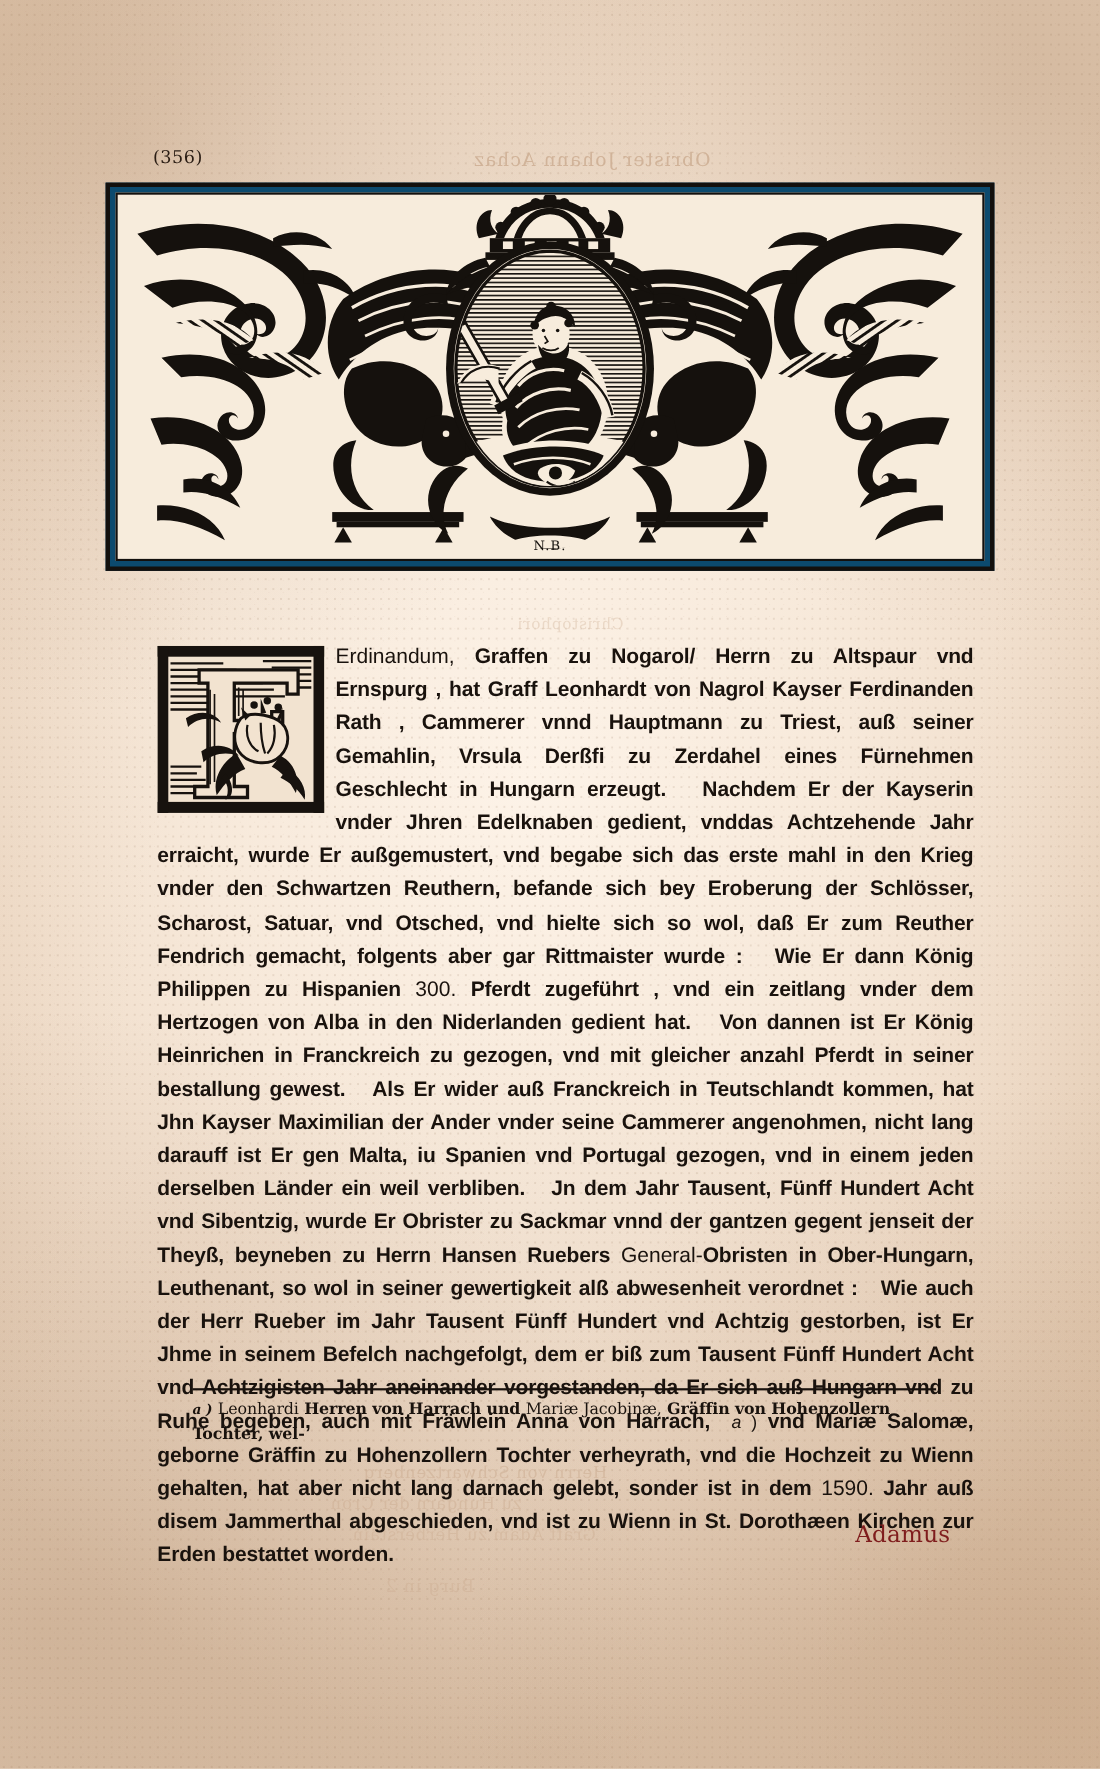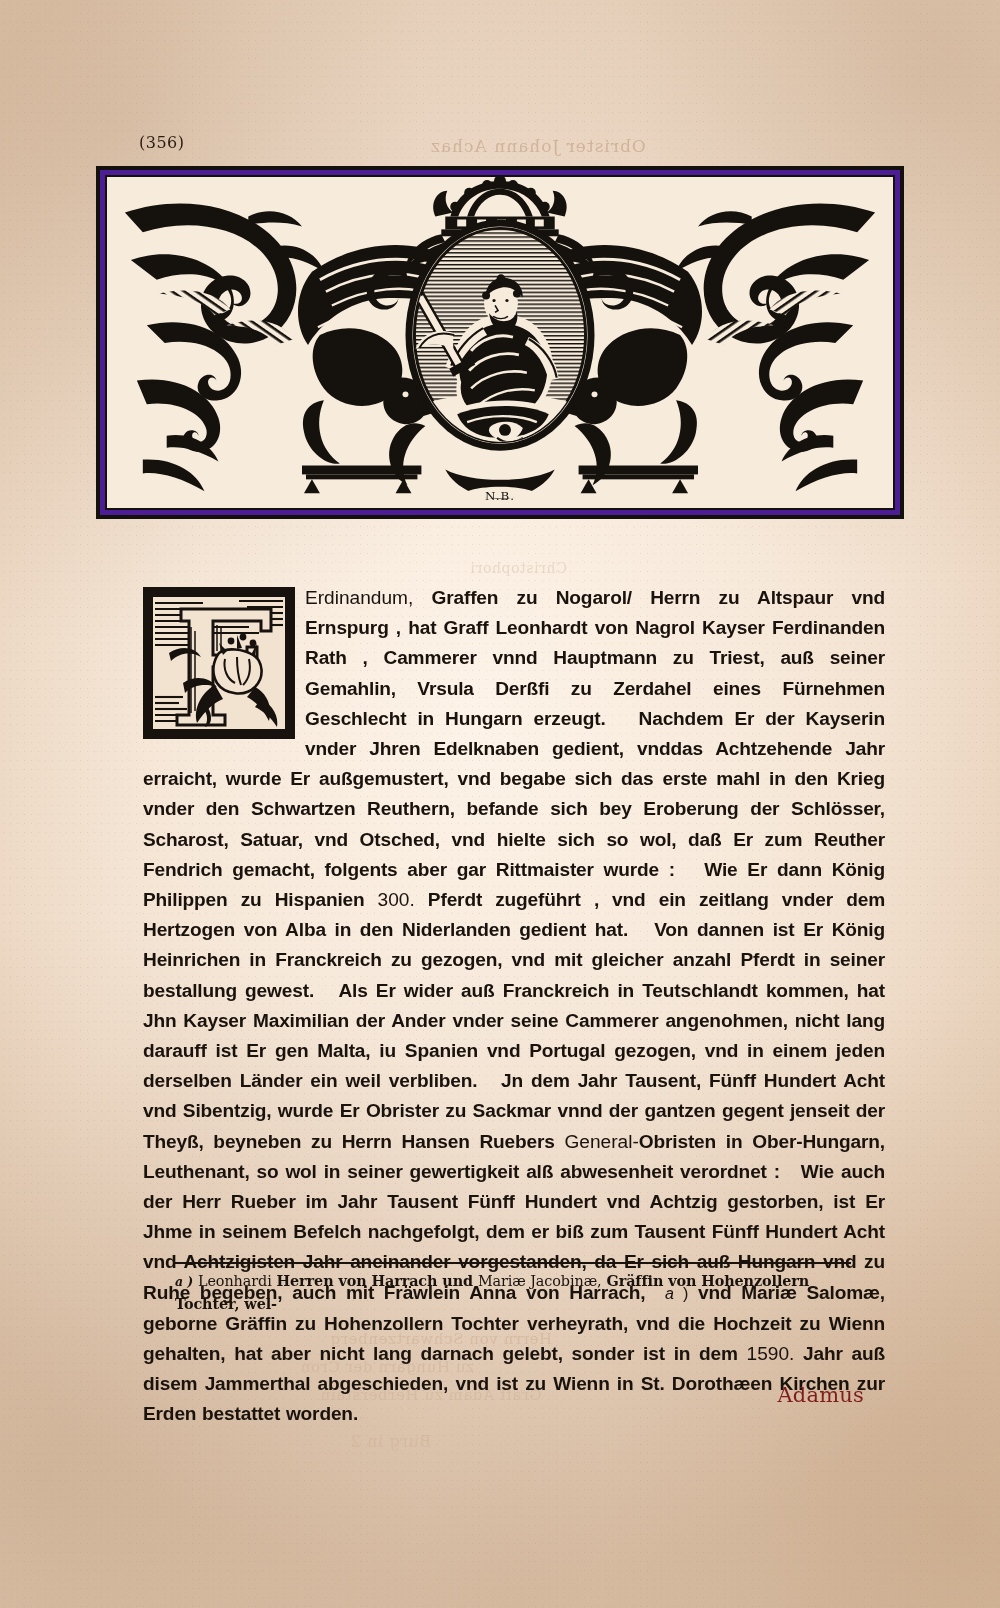--- a/index.html
+++ b/index.html
@@ -59,21 +59,21 @@
   #bleed-head{left:430px;top:136px;font-size:17px;letter-spacing:1px;}
   #bleed-b1{left:330px;top:1330px;font-size:15px;letter-spacing:.6px;opacity:.55;}
   #bleed-b2{left:300px;top:1358px;font-size:15px;letter-spacing:.6px;opacity:.5;}
   #bleed-b3{left:320px;top:1386px;font-size:15px;letter-spacing:.6px;opacity:.45;}
   #bleed-b4{left:350px;top:1432px;font-size:16px;letter-spacing:.6px;opacity:.45;}
   #bleed-b0{left:470px;top:560px;font-size:14px;letter-spacing:.6px;opacity:.35;}
 
   
   #headpiece{
     position:absolute;left:96px;top:166px;width:808px;height:353px;
-    background:#4c1d95;
+    background:#0c4a6e;
     border:4px solid #13100d;
     box-sizing:border-box;
   }
   #headpiece-inner{
     position:absolute;inset:5px;
     border:2px solid #13100d;
     box-sizing:border-box;
     overflow:hidden;
     background:#f7ecdc;
   }

